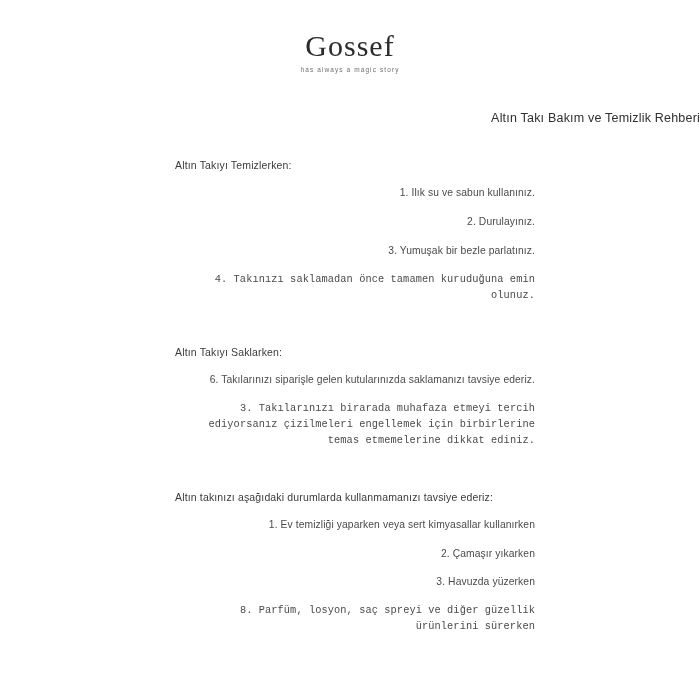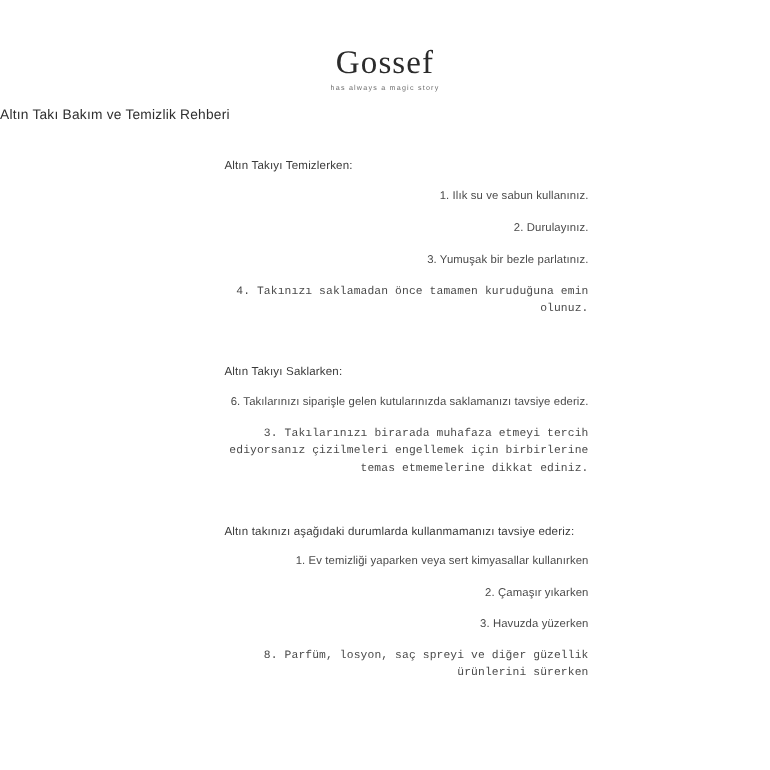--- a/index.html
+++ b/index.html
@@ -15,51 +15,50 @@
     overflow: hidden;
   }
   .page {
     position: relative;
     width: 700px;
     height: 700px;
     background: #ffffff;
   }
   .brand {
     text-align: center;
-    padding-top: 42px;
+    padding-top: 31px;
   }
   .brand-name {
     font-family: "Liberation Serif", serif;
     font-size: 30px;
     letter-spacing: 1px;
     color: #2b2b2b;
     line-height: 1;
     font-weight: 400;
   }
   .brand-tagline {
     font-family: "Liberation Sans", sans-serif;
     font-size: 6.5px;
     letter-spacing: 1.1px;
     color: #6e6e6e;
     margin-top: 5px;
   }
   .doc-title {
-    text-align: left;
+    text-align: right;
     font-size: 12.5px;
     color: #2f2f2f;
-    margin-top: 13px;
+    margin-top: 38px;
     letter-spacing: 0.2px;
   }
   .content {
     margin: 34px 175px 0 175px;
     width: 360px;
   }
   .section {
     margin-bottom: 26px;
-    margin-left: 29px;
   }
   .section-heading {
     font-size: 10.5px;
     color: #3a3a3a;
     margin-bottom: 14px;
     letter-spacing: 0.15px;
   }
   .section-item {
     font-size: 10.3px;
     color: #4a4a4a;

